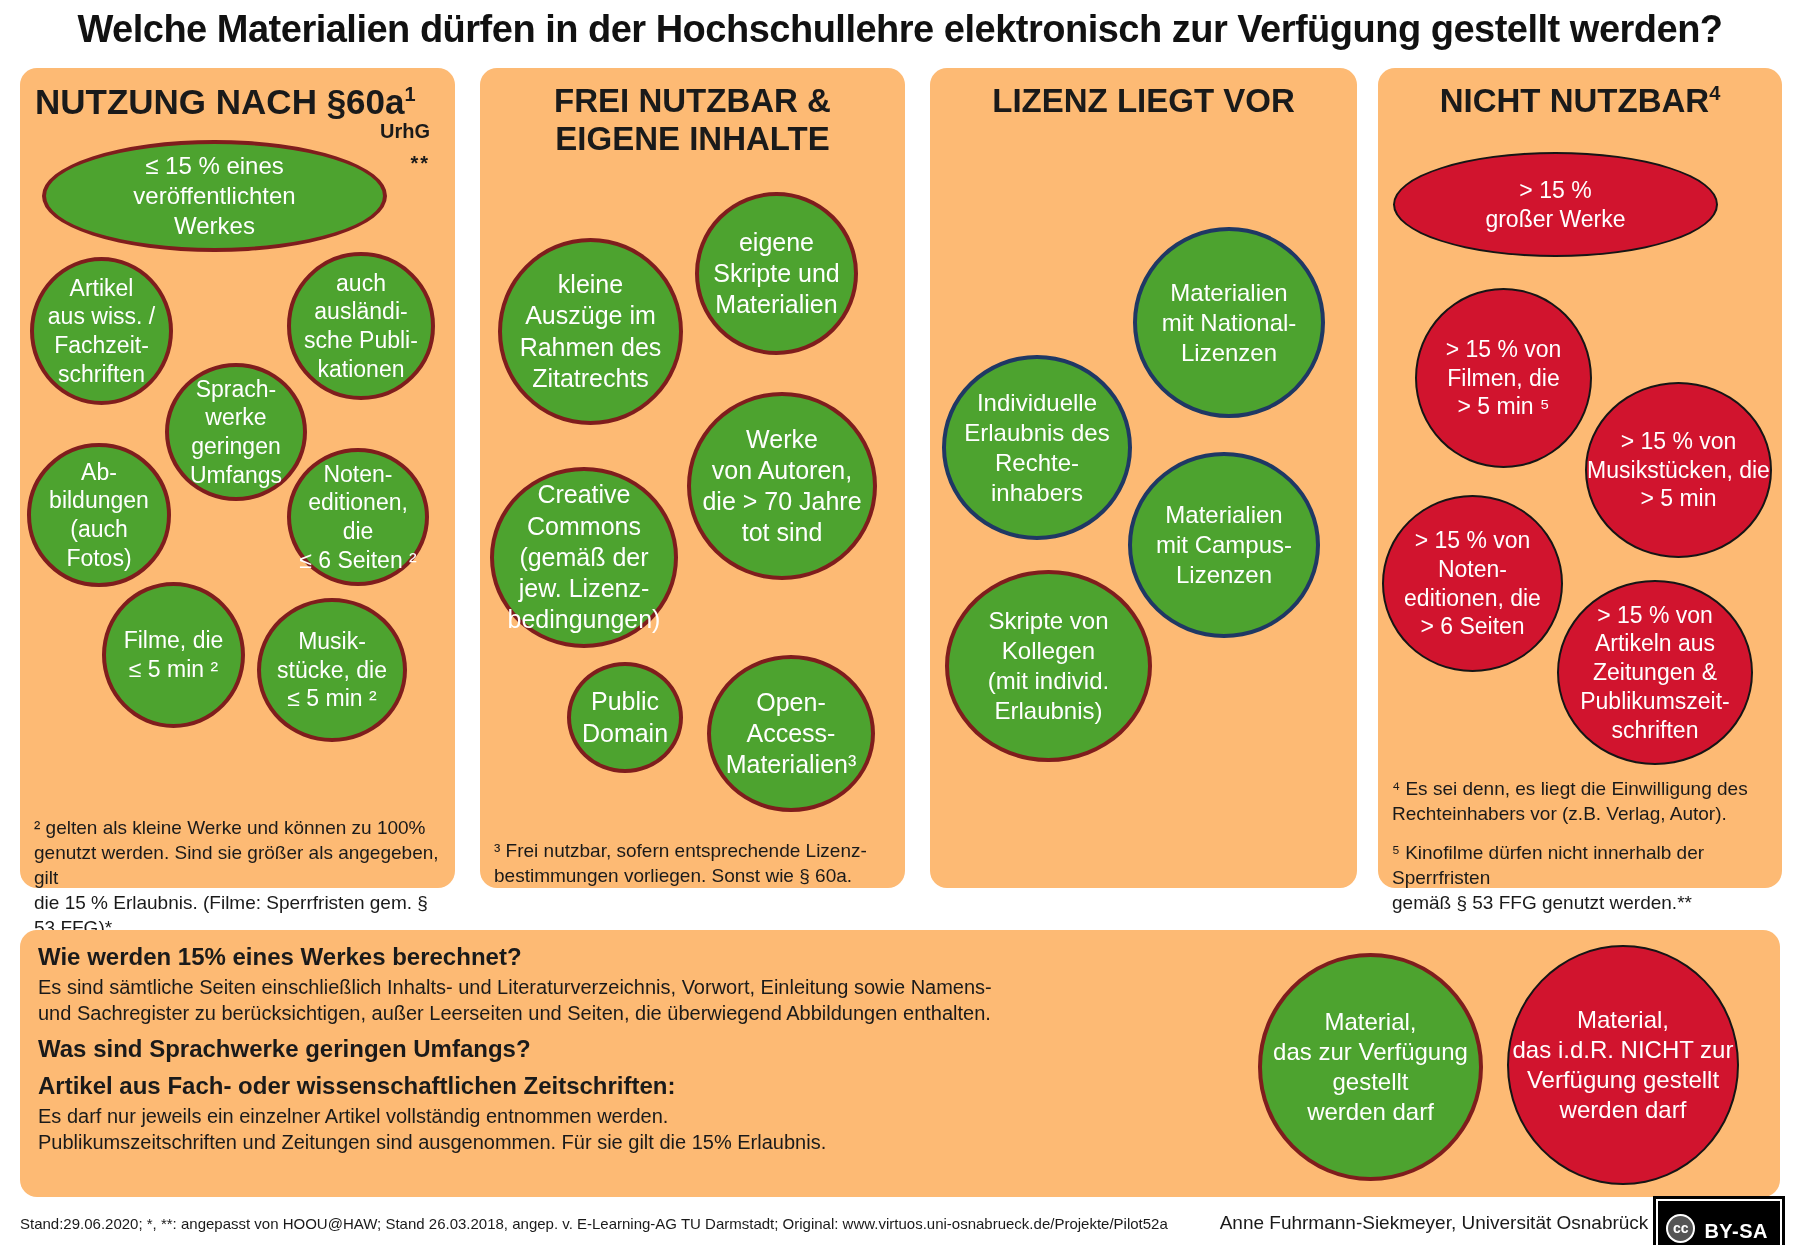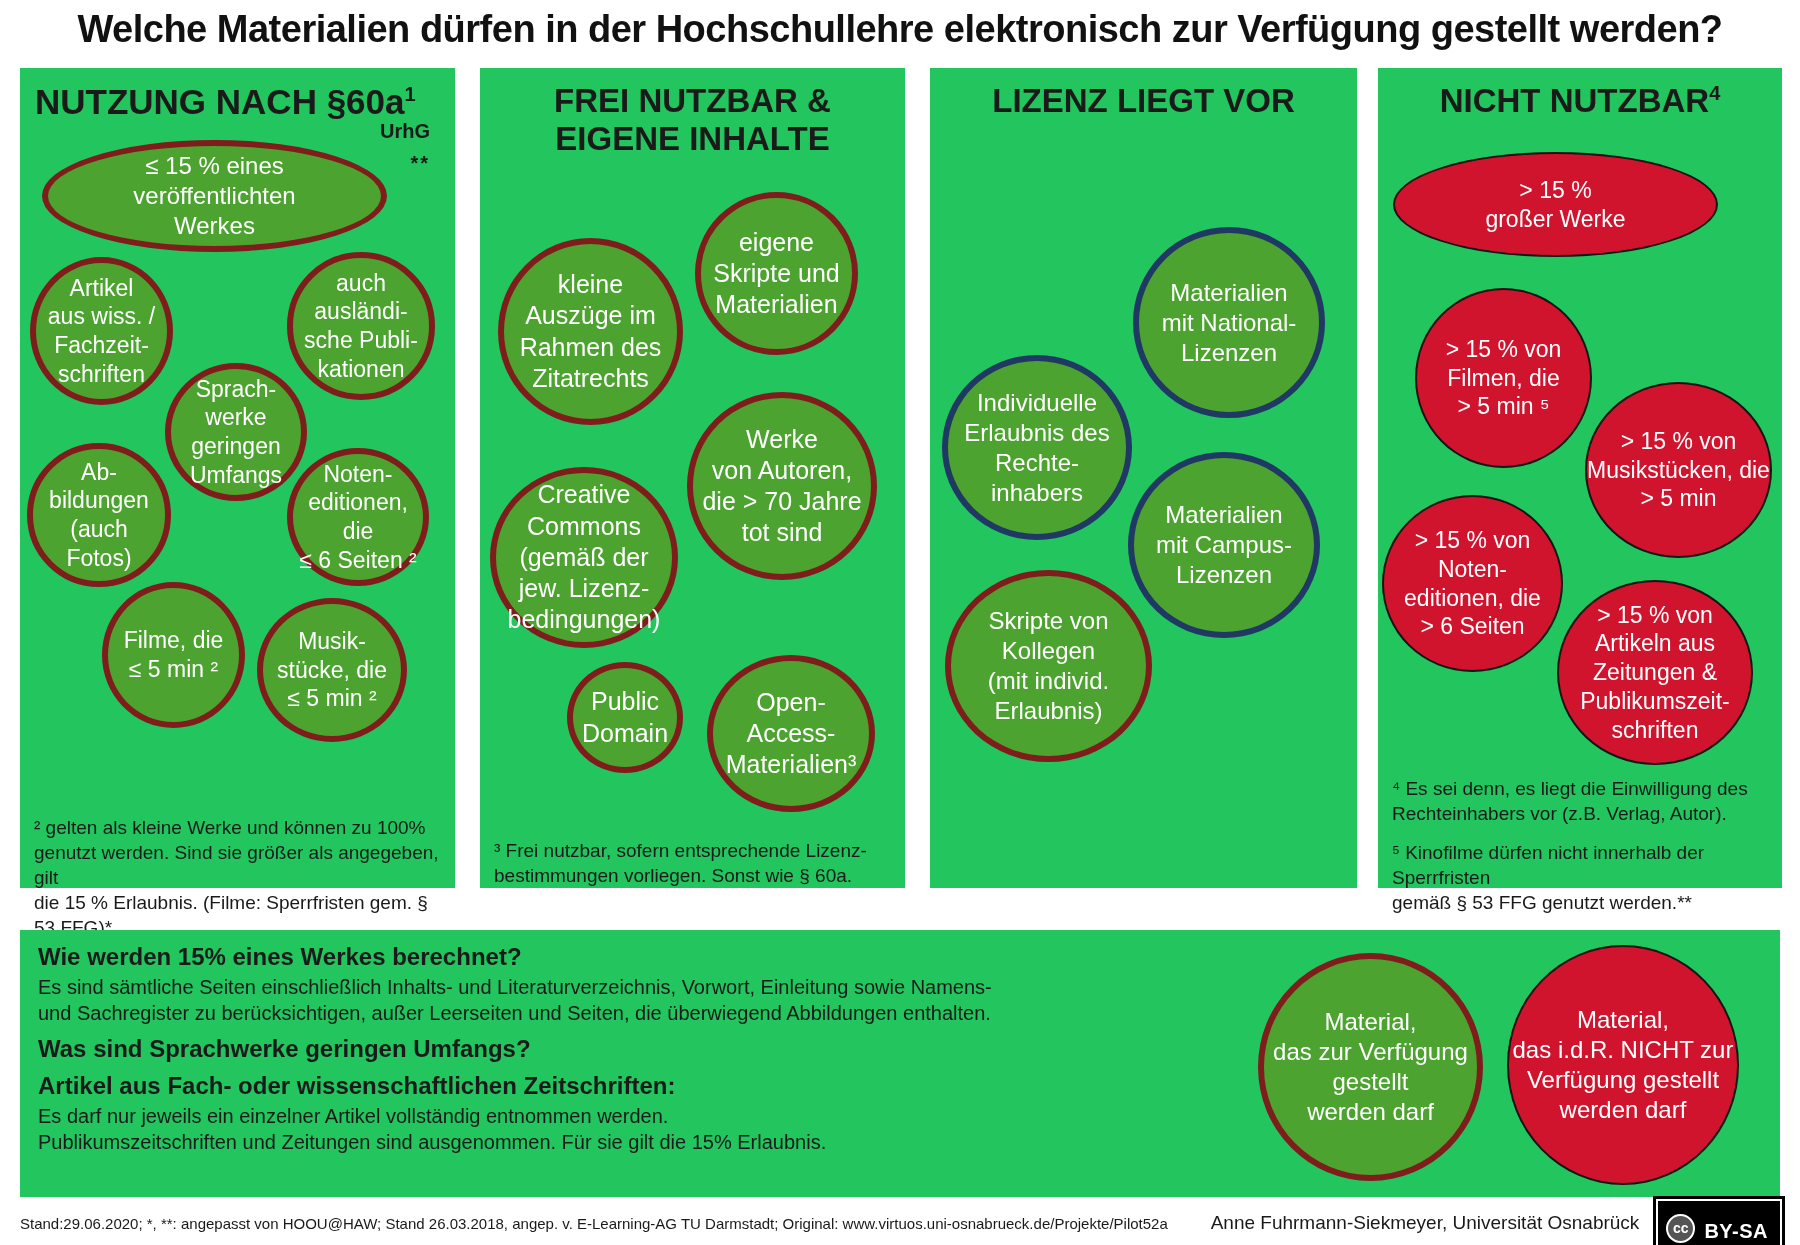--- a/index.html
+++ b/index.html
@@ -2,53 +2,53 @@
 <html><head>
 <meta charset="utf-8">
 <style>
   html,body{margin:0;padding:0;background:#fff;}
   .page{position:relative;width:1800px;height:1245px;background:#fff;
         font-family:"Liberation Sans","DejaVu Sans",sans-serif;color:#1a1a1a;overflow:hidden;}
 
   .page-title{position:absolute;top:8px;left:0;width:100%;text-align:center;
               font-size:38px;font-weight:bold;color:#111;letter-spacing:-0.5px;}
 
-  .panel{position:absolute;background:#22c55e;}
+  .panel{position:absolute;background:#fdba74;border-radius:17px;}
   #panel1{left:20px;top:68px;width:435px;height:820px;}
   #panel2{left:480px;top:68px;width:425px;height:820px;}
   #panel3{left:930px;top:68px;width:427px;height:820px;}
   #panel4{left:1378px;top:68px;width:404px;height:820px;}
   #panel-bottom{left:20px;top:930px;width:1760px;height:267px;}
 
   .h1-main{position:absolute;top:14px;left:15px;font-size:35px;font-weight:bold;white-space:nowrap;}
   .h-sup{font-size:20px;vertical-align:super;font-weight:bold;}
   .h1-sub{position:absolute;top:52px;right:25px;font-size:20px;font-weight:bold;}
   .h1-stars{position:absolute;top:84px;right:25px;font-size:20px;font-weight:bold;letter-spacing:2px;}
   .col-header-center{position:absolute;top:14px;left:0;width:100%;text-align:center;
                      font-size:33px;font-weight:bold;white-space:pre-line;line-height:1.15;}
 
   .bubble{position:absolute;border-radius:50%;display:flex;align-items:center;justify-content:center;
           text-align:center;color:#fff;white-space:pre-line;line-height:1.25;box-sizing:border-box;}
-  .green{background:#4DA32F;border:6px solid #7f1d1d;}
+  .green{background:#4DA32F;border:4px solid #7f1d1d;}
   .red{background:#D1142E;border:2px solid #151515;}
   .navy{border-color:#1F3864;}
   .fs23{font-size:23px;}
   .fs24{font-size:24px;}
   .fs25{font-size:25px;}
 
   .footnote{position:absolute;left:14px;font-size:19px;line-height:1.32;white-space:pre-line;color:#1a1a1a;width:410px;}
 
   .faq{position:absolute;left:18px;top:4px;width:1100px;}
   .faq .q{font-weight:bold;font-size:24px;margin:9px 0 3px 0;}
   .faq .a{font-size:20px;line-height:1.3;margin:0 4px 4px 0;white-space:pre-line;}
 
   .footer{position:absolute;left:20px;top:1202px;width:1765px;height:42px;
           display:flex;align-items:center;}
   .footer-left{font-size:15px;}
-  .footer-credit{margin-left:auto;font-size:19px;margin-right:14px;}
+  .footer-credit{margin-left:auto;font-size:19px;margin-right:5px;}
   .cc-badge{background:#000;padding:3px;flex:0 0 auto;}
   .cc-badge-inner{border:2px solid #fff;padding:13px 12px 3px 8px;display:flex;align-items:flex-end;gap:9px;}
   .cc-circle{width:25px;height:25px;border:2px solid #fff;border-radius:50%;color:#fff;
              display:flex;align-items:center;justify-content:center;font-size:14px;font-weight:bold;background:#555;}
   .cc-label{color:#fff;font-weight:bold;font-size:20px;letter-spacing:0.5px;}
 </style>
 </head>
 <body>
 
 <div class="page">

